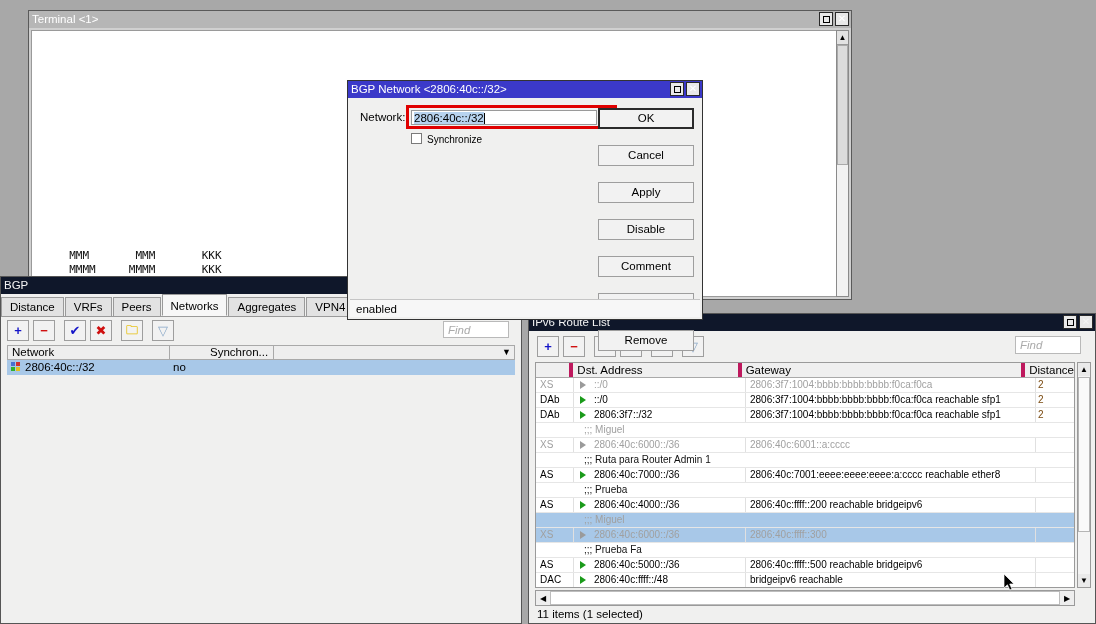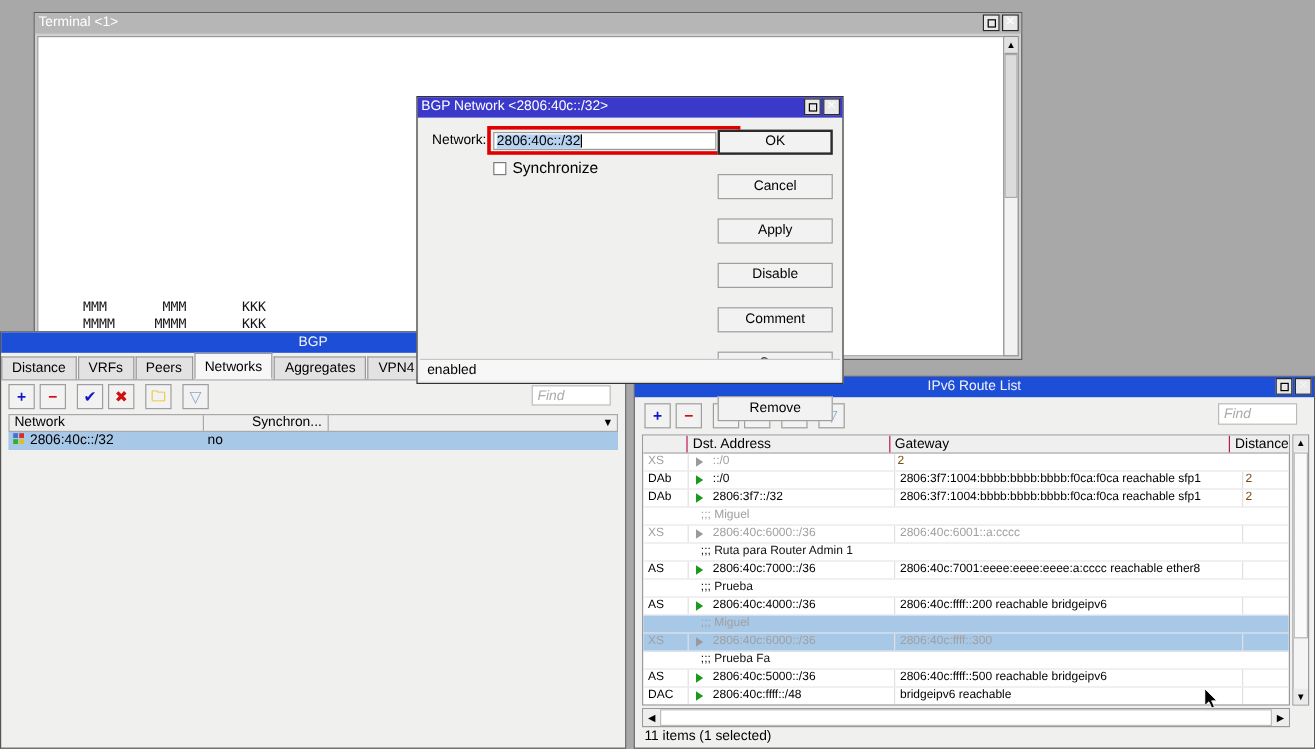--- a/index.html
+++ b/index.html
@@ -7,21 +7,21 @@
     width:1096px;height:624px;overflow:hidden;position:relative;
     background:#a8a8a8;
     font-family:"Liberation Sans","DejaVu Sans",sans-serif;
     font-size:11.5px;color:#000;
     -webkit-font-smoothing:none;
   }
   .win{position:absolute;background:#f0f0ef;border:1px solid #4a4a4a;box-sizing:border-box;}
   .tbar{height:17px;line-height:17px;padding:0 3px;font-size:11.5px;position:relative;box-sizing:border-box;}
   .tbar.inactive{background:#b6b6b6;color:#ffffff;}
   .tbar.active{background:#3b39c9;color:#ffffff;}
-  .tbar.grey2{background:#1d4ed8;color:#f4f4f4;text-align:center;}
+  .tbar.grey2{background:#0f172a;color:#f4f4f4;}
   .tbtns{position:absolute;right:2px;top:1px;display:flex;gap:2px;}
   .tbtn{width:14px;height:14px;background:#e9e9e9;border:1px solid #2a2a2a;
         display:flex;align-items:center;justify-content:center;font-size:9px;line-height:1;box-sizing:border-box;}
   .tbtn .sq{width:7px;height:7px;border:1.5px solid #000;box-sizing:border-box;}
   .tbtn .xg{font-family:"DejaVu Sans",sans-serif;font-weight:bold;font-size:10px;}
 
   
   #terminal{left:28px;top:10px;width:824px;height:290px;background:#d0d0d0;border:1px solid #5a5a5a;}
   .term-body{position:absolute;left:2px;top:19px;right:2px;bottom:2px;background:#fff;border:1px solid #9a9a9a;
      box-sizing:border-box;overflow:hidden;}
@@ -54,21 +54,21 @@
   .minisq i{position:absolute;width:4px;height:4px;display:block;}
 
   
   #routes{left:528px;top:313px;width:568px;height:311px;background:#f0f0ef;border:1px solid #555;}
   .r-toolbar{position:absolute;left:0;top:18px;height:28px;width:100%;display:flex;align-items:center;padding-left:8px;box-sizing:border-box;}
   .r-find{position:absolute;right:14px;top:22px;width:66px;height:18px;background:#fff;border:1px solid #b9b9b9;
      font-style:italic;color:#aaa;font-size:11.5px;line-height:17px;padding-left:4px;box-sizing:border-box;}
   .rgrid{position:absolute;left:6px;top:48px;right:20px;bottom:35px;background:#fff;border:1px solid #9a9a9a;
      box-sizing:border-box;overflow:hidden;}
   .rhead{display:flex;height:15px;background:#efefef;border-bottom:1px solid #a9a9a9;box-sizing:border-box;font-size:11.5px;}
-  .rhead div{border-right:1px solid #be185d;padding-left:4px;line-height:14px;box-sizing:border-box;position:relative;}
+  .rhead div{border-right:4px solid #be185d;padding-left:4px;line-height:14px;box-sizing:border-box;position:relative;}
   .rrow{display:flex;height:15px;font-size:10px;box-sizing:border-box;border-bottom:1px solid #e6e6e6;}
   .rrow .c-flag{width:38px;padding-left:4px;line-height:14px;box-sizing:border-box;border-right:1px solid #e0e0e0;}
   .rrow .c-dst{width:172px;line-height:14px;box-sizing:border-box;border-right:1px solid #e0e0e0;position:relative;padding-left:20px;}
   .rrow .c-gw{width:290px;padding-left:4px;line-height:14px;box-sizing:border-box;border-right:1px solid #e0e0e0;overflow:hidden;white-space:nowrap;}
   .rrow .c-dist{flex:1;padding-left:2px;line-height:14px;box-sizing:border-box;overflow:hidden;color:#7a4a10;}
   .rrow.dim .c-flag,.rrow.dim .c-dst,.rrow.dim .c-gw{color:#a0a0a0;}
   .rrow.cmt{color:#111;padding-left:26px;}
   .rrow.cmt .c-all{padding-left:22px;line-height:14px;}
   .rrow.cmt.dim .c-all{color:#a0a0a0;}
   .rrow.selr{background:#a8c8e8;}
@@ -87,21 +87,21 @@
 
   
   #dlg{left:347px;top:80px;width:356px;height:240px;background:#f0f0ef;border:1px solid #333;}
   .dlg-row{position:absolute;left:12px;top:28px;font-size:11.5px;line-height:16px;}
   .redbox{position:absolute;left:58px;top:24px;width:211px;height:24px;border:3px solid #e00000;box-sizing:border-box;}
   .netinput{position:absolute;left:63px;top:29px;width:186px;height:15px;background:#fff;border:1px solid #9a9a9a;
      box-sizing:border-box;font-size:11.5px;line-height:14px;padding-left:2px;}
   .netinput .selt{background:#b7d3ef;}
   .netinput .caret{display:inline-block;width:1px;height:11px;background:#000;vertical-align:-2px;}
   .netstub{position:absolute;left:251px;top:29px;width:16px;height:15px;background:#e6e6e6;border:1px solid #9a9a9a;box-sizing:border-box;}
-  .chkrow{position:absolute;left:63px;top:52px;font-size:13px;line-height:14px;display:flex;align-items:center;}
+  .chkrow{position:absolute;left:63px;top:52px;font-size:10px;line-height:14px;display:flex;}
   .chk{width:11px;height:11px;background:#fff;border:1px solid #7a7a7a;margin-right:5px;box-sizing:border-box;}
   .dbtns{position:absolute;right:8px;top:27px;width:96px;}
   .dbtn{height:21px;background:#f2f2f2;border:1px solid #9e9e9e;text-align:center;line-height:19px;
      font-size:11.5px;margin-bottom:16px;box-sizing:border-box;}
   .dbtn.def{border:2px solid #2b2b2b;line-height:17px;}
   .dbtn.sp{margin-top:10px;}
   .dstatus{position:absolute;left:2px;bottom:2px;right:2px;height:18px;line-height:18px;padding-left:6px;
      background:#f7f7f7;border-top:1px solid #c5c5c5;font-size:11.5px;box-sizing:border-box;}
   .cursor{position:absolute;left:1004px;top:574px;width:12px;height:18px;pointer-events:none;}
 </style>
@@ -224,20 +224,21 @@
     <div class="rhead">
       <div style="width:38px"></div>
       <div style="width:172px">Dst. Address</div>
       <div style="width:290px">Gateway</div>
       <div style="flex:1;border-right:none">Distance</div>
     </div>
     <div id="routes-rows">
         <div class="rrow dim">
           <div class="c-flag">XS</div>
           <div class="c-dst"><span class="arrow gray"></span><span>::/0</span></div>
+          <div class="c-gw">2806:3f7:1004:bbbb:bbbb:bbbb:f0ca:f0ca</div>
           <div class="c-dist">2</div>
         </div>
         <div class="rrow">
           <div class="c-flag">DAb</div>
           <div class="c-dst"><span class="arrow"></span><span>::/0</span></div>
           <div class="c-gw">2806:3f7:1004:bbbb:bbbb:bbbb:f0ca:f0ca reachable sfp1</div>
           <div class="c-dist">2</div>
         </div>
         <div class="rrow">
           <div class="c-flag">DAb</div>

